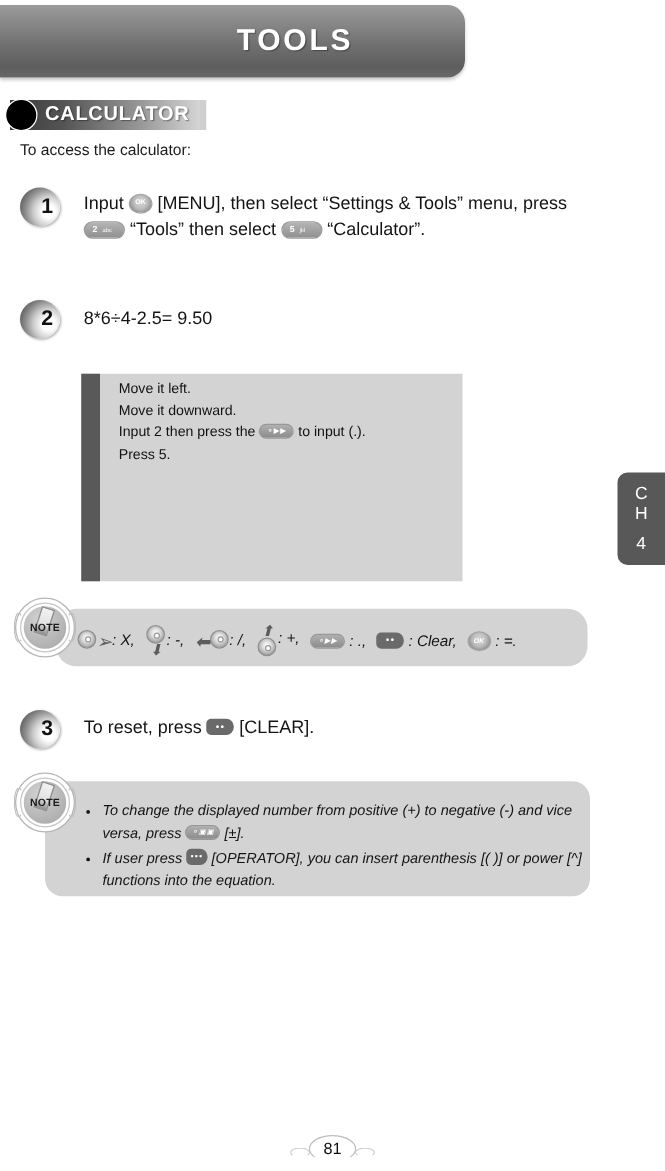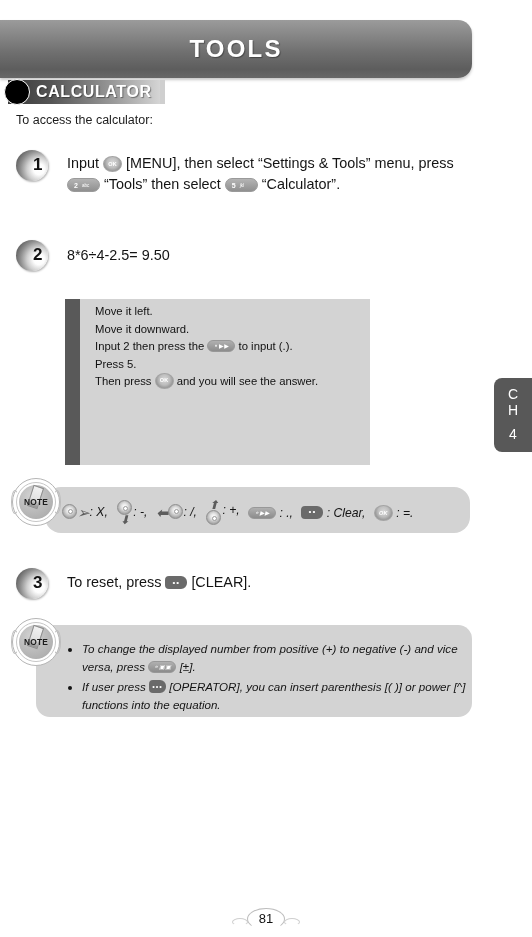--- a/index.html
+++ b/index.html
@@ -13,22 +13,22 @@
     position: relative;
     font-family: "Liberation Sans", sans-serif;
     color: #1a1a1a;
     overflow: hidden;
   }
 
   
   .header-bar {
     position: absolute;
     left: 0;
-    top: 20px;
-    width: 472px;
+    top: 4px;
+    width: 372px;
     height: 58px;
     border-radius: 0 14px 14px 0;
     background: linear-gradient(to bottom, #9b9b9b 0%, #8d8d8d 18%, #707070 55%, #5d5d5d 85%, #686868 100%);
     box-shadow: 0 2px 3px rgba(0,0,0,0.22);
   }
   .header-title {
     position: absolute;
     left: 0;
     top: 0;
     width: 472px;
@@ -478,25 +478,20 @@
 <div class="instr-bar"></div>
 <div class="instr-lines">
   <div>Move it left.</div>
   <div>Move it downward.</div>
   <div>
     <span>Input 2 then press the</span>
     <span class="key key-wide"><span class="kw-in">⚬▶▶</span></span>
     <span>to input (.).</span>
   </div>
   <div>Press 5.</div>
-  <div>
-    <span>Then press</span>
-    <span class="key key-ok"></span>
-    <span>and you will see the answer.</span>
-  </div>
 </div>
 
 <div class="legend-strip"></div>
 <div class="note-badge" style="left:12px; top:478px;">
   <div class="note-ring-outer"></div>
   <div class="note-ring-mid"></div>
   <div class="note-disc"></div>
   <div class="note-pencil"></div>
   <div class="note-word">NOTE</div>
   <div class="note-arcs-l"></div>

